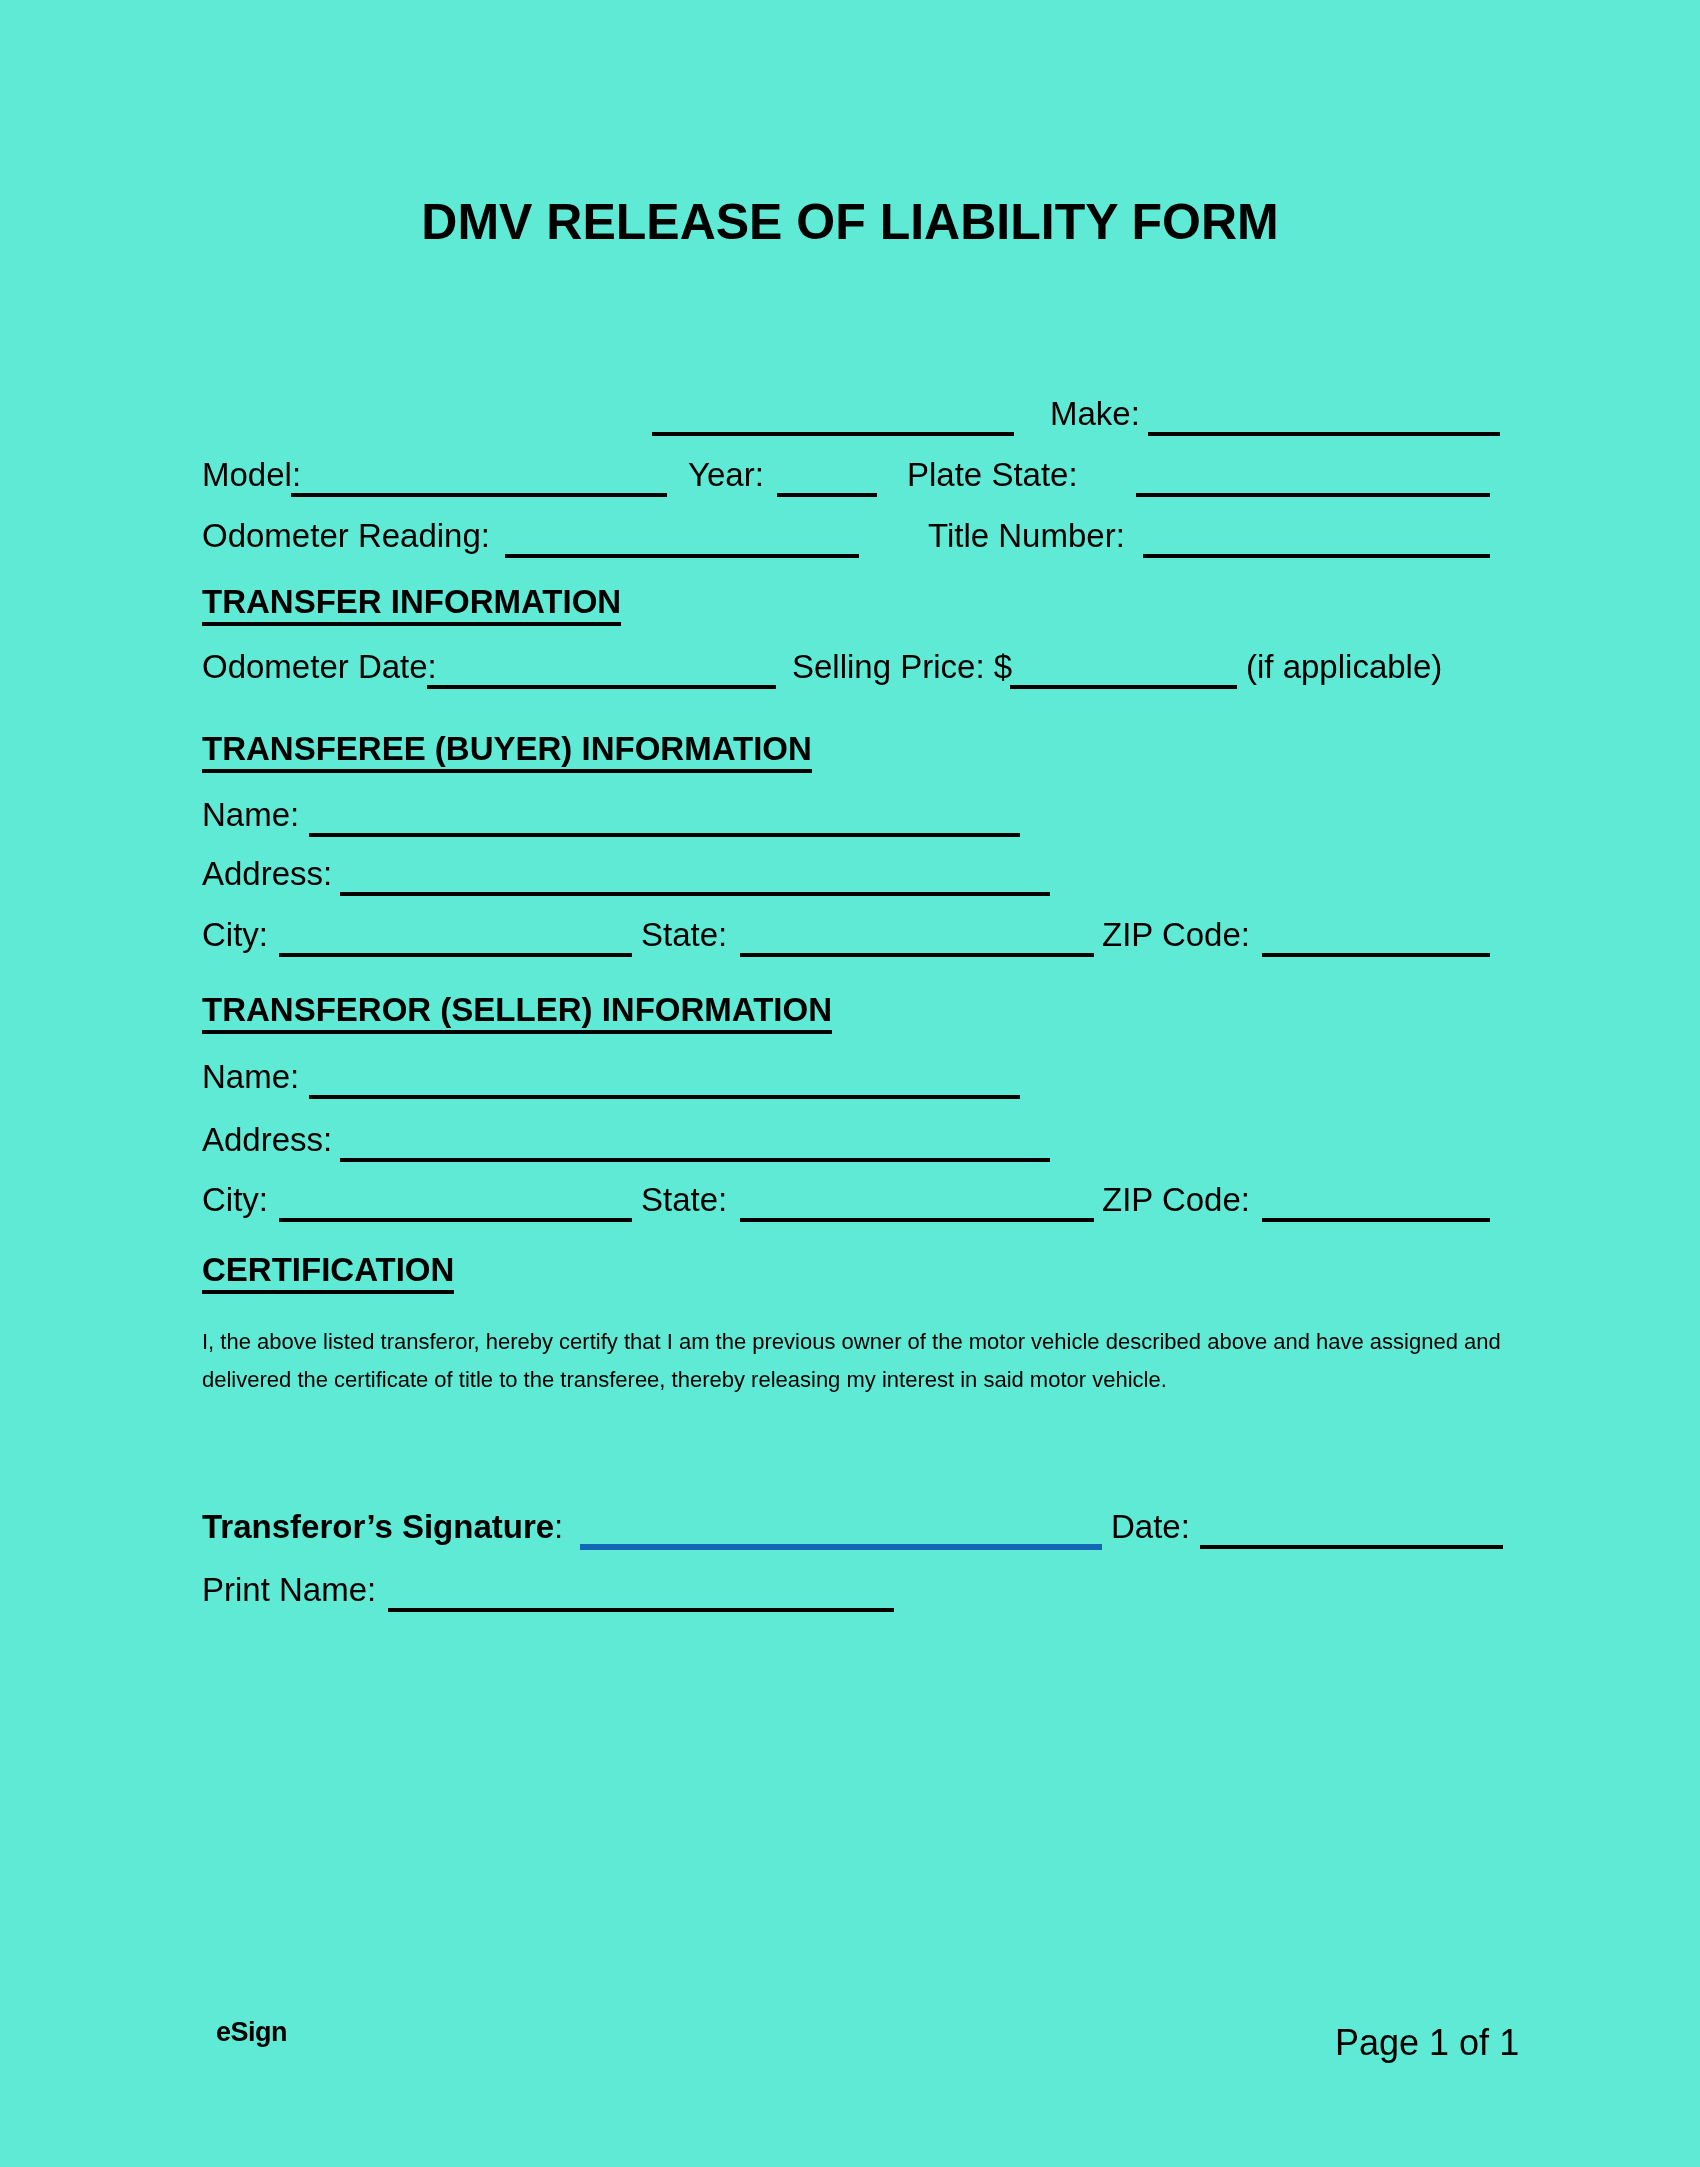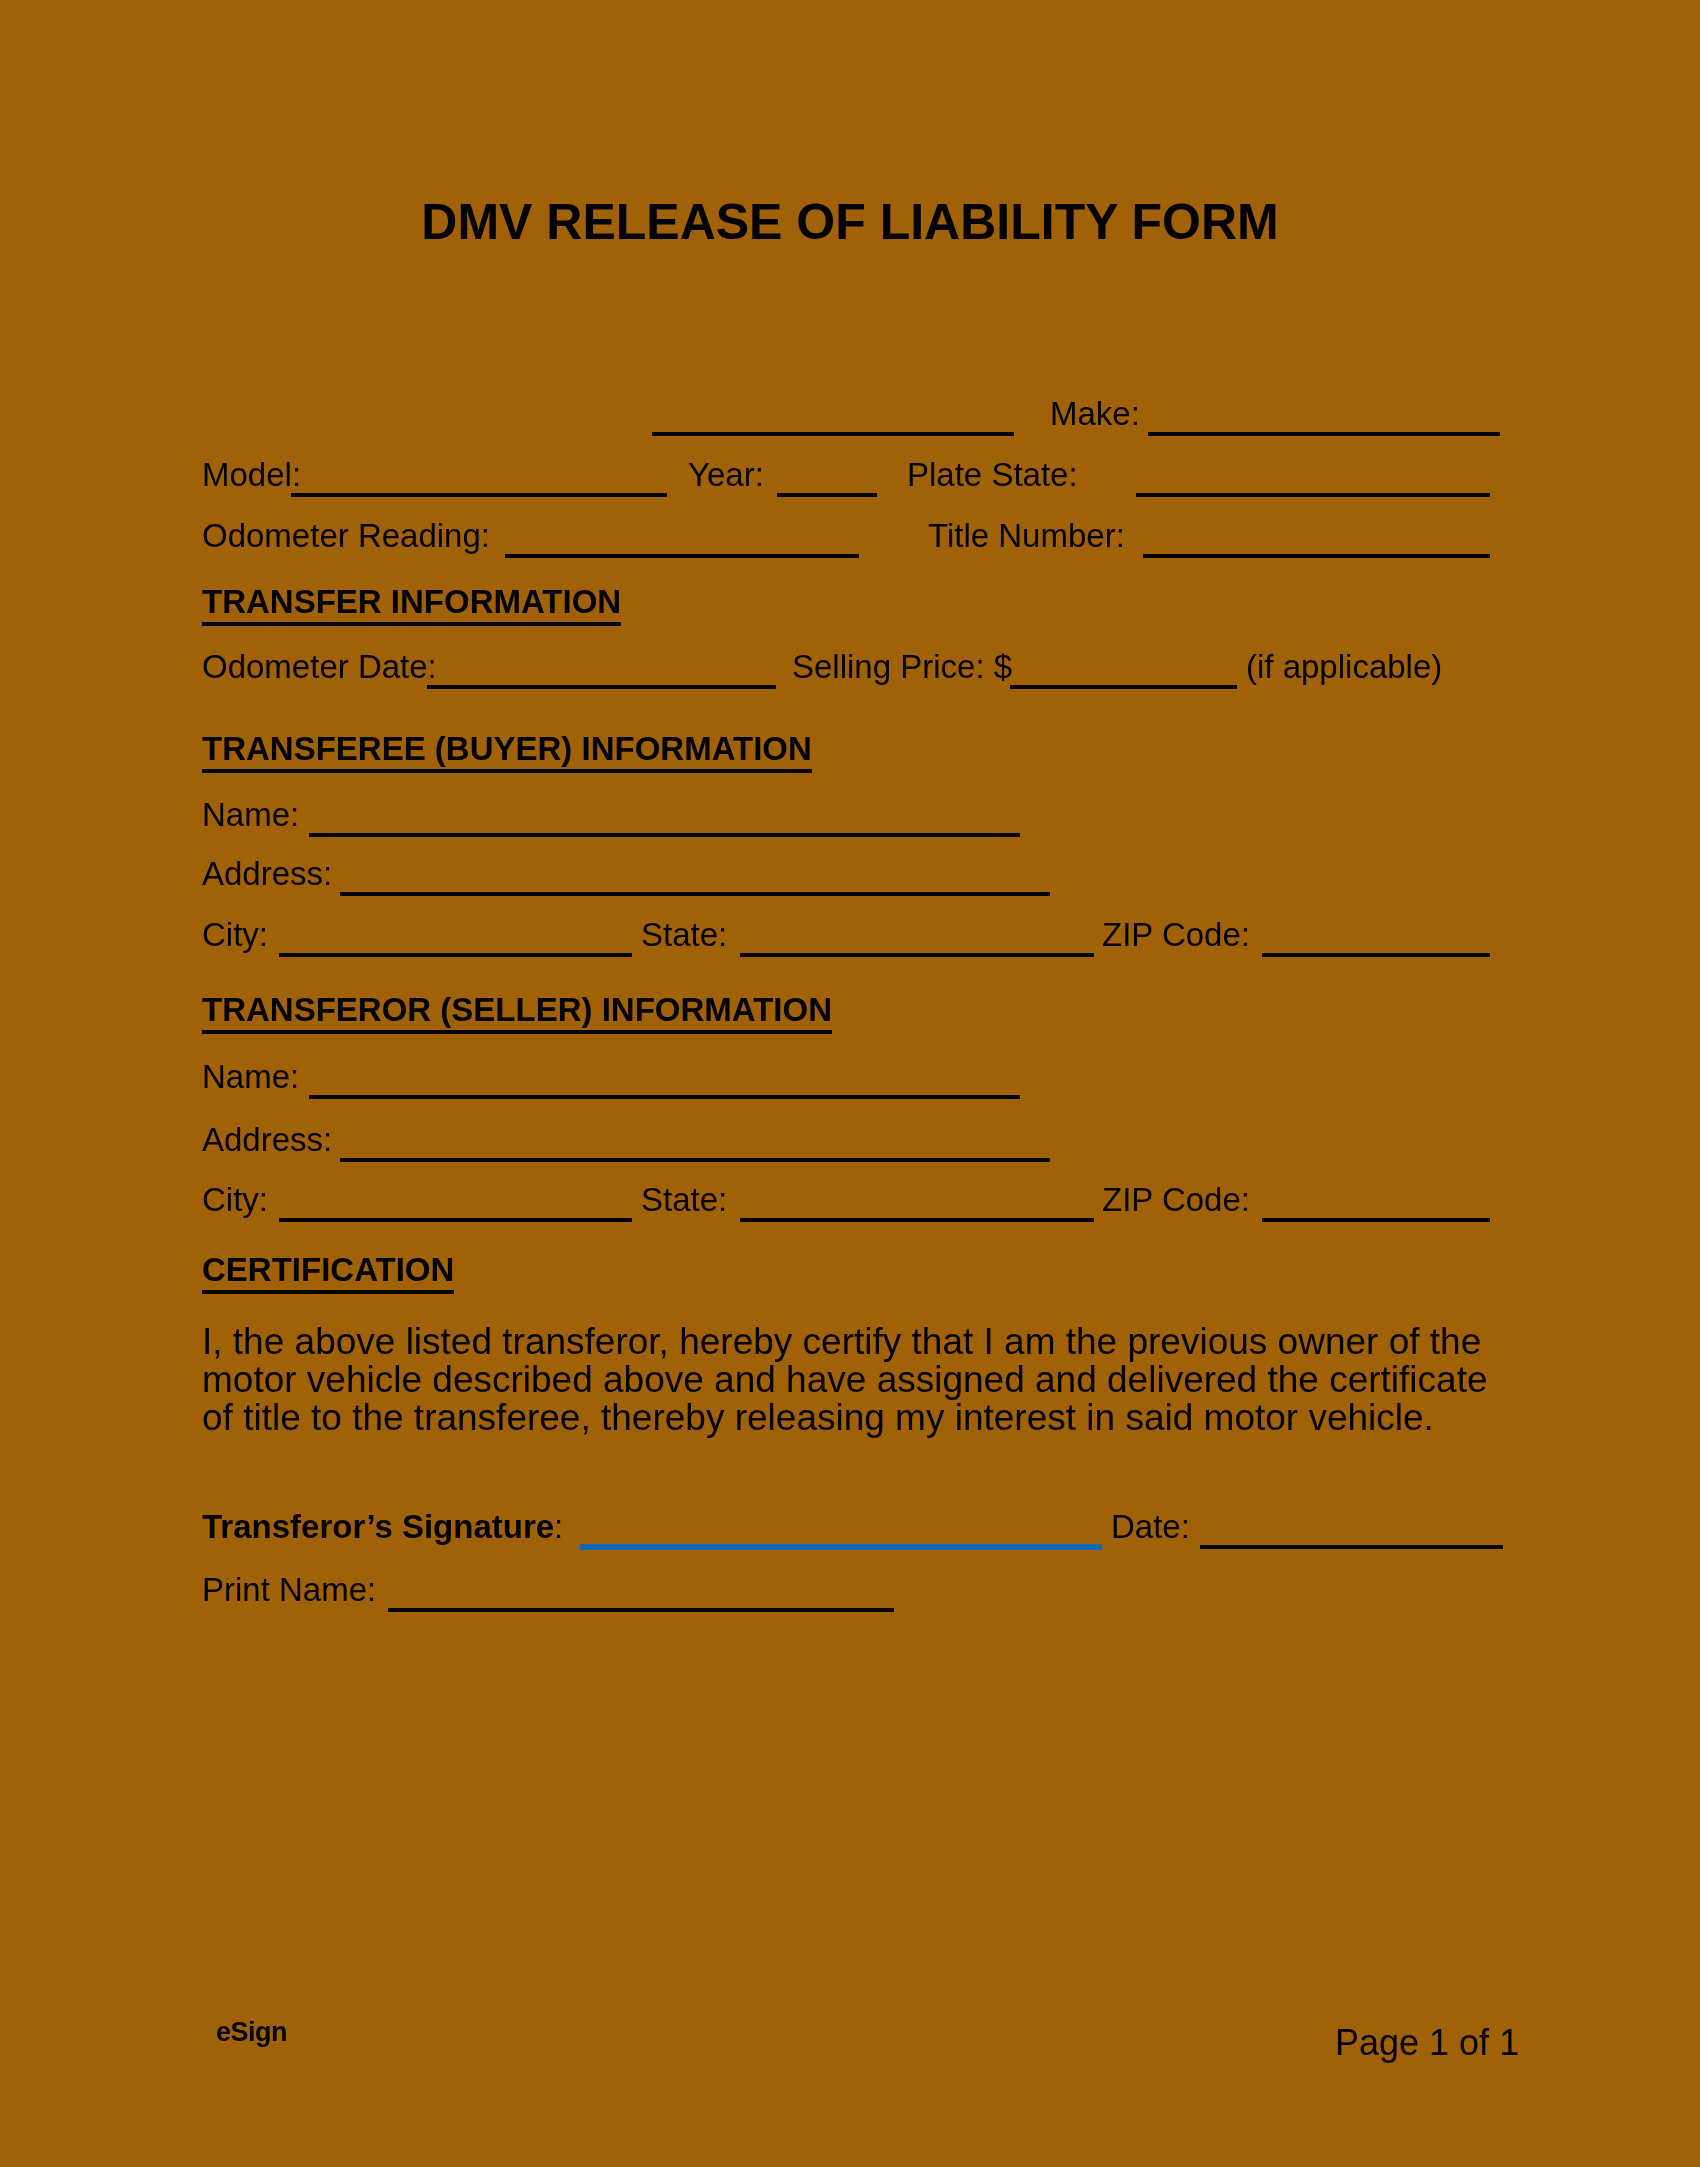--- a/index.html
+++ b/index.html
@@ -1,20 +1,20 @@
 <!DOCTYPE html>
 <html><head>
 <meta charset="utf-8">
 <style>
   html, body { margin: 0; padding: 0; background: #ffffff; }
   .page {
     position: relative;
     width: 1700px;
     height: 2167px;
-    background: #a16207;
+    background: #5eead4;
     font-family: "Liberation Sans", sans-serif;
     color: #000000;
     overflow: hidden;
   }
   .doc-title {
     position: absolute;
     top: 193px;
     left: 0;
     width: 1700px;
     text-align: center;
@@ -60,21 +60,21 @@
     height: 37px;
     border-bottom: 6px solid #1268b5;
     font-size: 33px;
     line-height: 40px;
   }
   .paragraph {
     position: absolute;
     top: 1323px;
     left: 202px;
     width: 1300px;
-    font-size: 37px;
+    font-size: 22px;
     line-height: 38px;
   }
   .brand {
     position: absolute;
     top: 2010px;
     left: 216px;
     font-size: 27px;
     font-weight: bold;
     letter-spacing: -0.5px;
     line-height: 44px;

